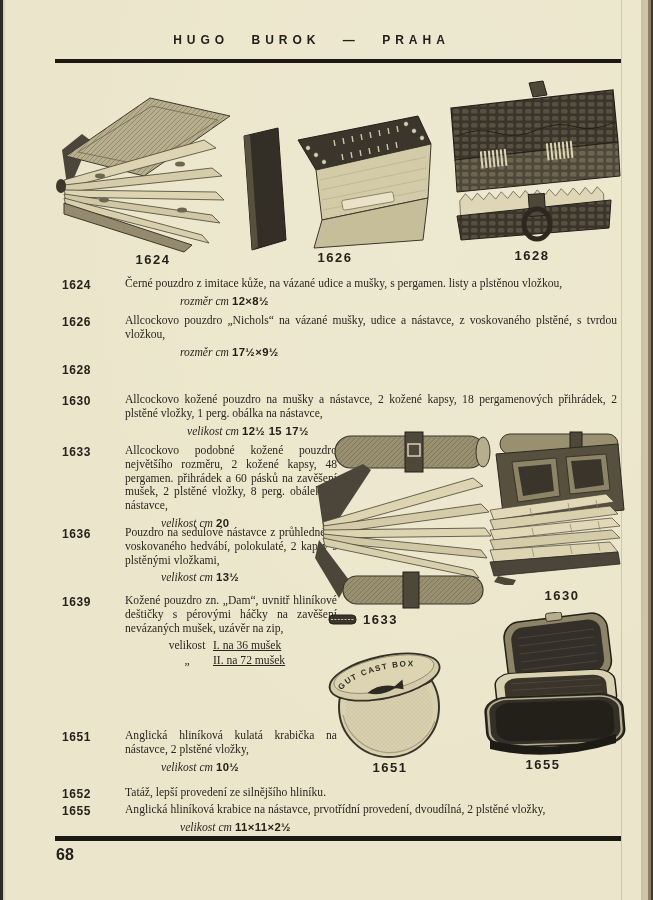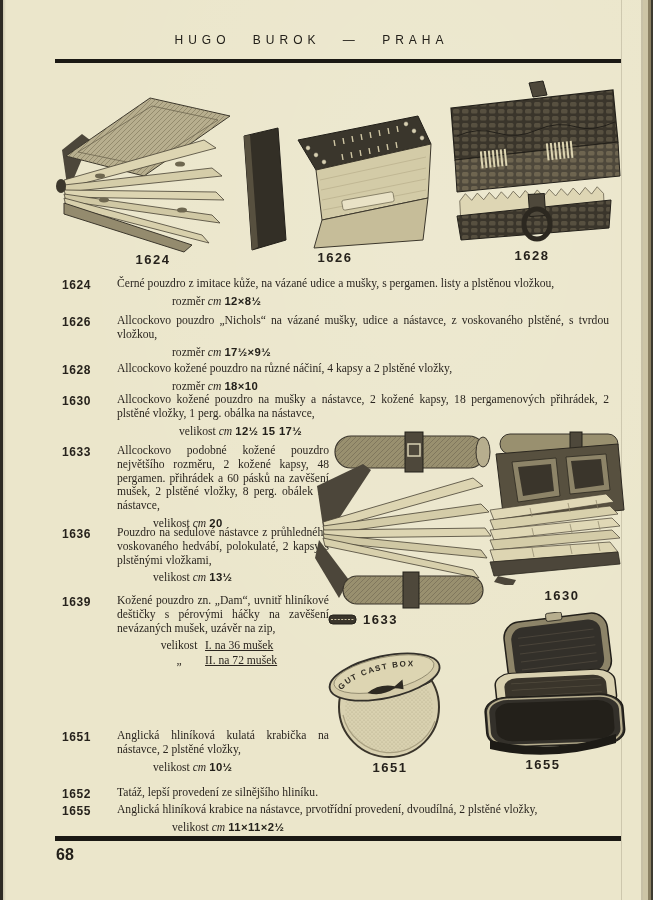--- a/index.html
+++ b/index.html
@@ -15,46 +15,46 @@
   
   .edge-left{position:absolute;left:0;top:0;width:3px;height:100%;background:#2e2b24;}
   .edge-right-1{position:absolute;right:10px;top:0;width:2px;height:100%;background:rgba(90,80,55,.25);}
   .edge-right-2{position:absolute;right:5px;top:0;width:5px;height:100%;background:#cdc5a6;}
   .edge-right-3{position:absolute;right:2px;top:0;width:3px;height:100%;background:#8a8063;}
   .edge-right-4{position:absolute;right:0;top:0;width:2px;height:100%;background:#3d3a2f;}
   .crease{position:absolute;right:31px;top:0;width:1px;height:100%;background:rgba(70,60,40,.18);}
 
   .masthead{
     position:absolute;left:0;right:30px;top:33px;text-align:center;
-    font-family:"Liberation Sans",sans-serif;font-weight:normal;font-size:12px;
+    font-family:"Liberation Sans",sans-serif;font-weight:bold;font-size:12px;
     letter-spacing:5px;word-spacing:14px;color:#23201a;
   }
   .rule{position:absolute;background:#1b1914;}
   .rule.top{left:55px;top:59px;width:566px;height:4px;}
   .rule.bottom{left:55px;top:836px;width:566px;height:5px;}
 
   .pagenum{
     position:absolute;left:56px;top:846px;
     font-family:"Liberation Sans",sans-serif;font-weight:bold;font-size:16px;color:#23201a;
   }
 
   .entry{position:absolute;display:flex;}
   .entry .num{
     font-family:"Liberation Sans",sans-serif;font-weight:bold;font-size:12px;
     width:46px;flex:none;letter-spacing:.6px;padding-top:1px;color:#26221c;
   }
-  .entry .body{margin-left:9px;}
+  .entry .body{margin-left:17px;}
   .entry.full .body{width:492px;}
   .entry.narrow .body{width:212px;}
   .txt{display:block;font-size:11.6px;line-height:13.8px;text-align:justify;}
   .sizeline{display:block;margin-top:3px;font-size:12px;}
   .full .sizeline{padding-left:55px;}
   .full.deep .sizeline{padding-left:62px;}
   .narrow .sizeline{padding-left:36px;}
-  .sl{font-size:11.6px;}
+  .sl{font-size:11.6px;font-style:italic;}
   .su{font-style:italic;margin:0 3px;font-size:11.6px;}
   .sv{font-family:"Liberation Sans",sans-serif;font-weight:bold;font-size:11.3px;letter-spacing:.4px;color:#23201a;}
   .sv39{font-size:11.6px;text-decoration:underline;}
   .lab39{display:inline-block;width:52px;text-align:center;font-size:11.6px;}
 
   .section-heading{
     position:absolute;left:125px;top:680px;width:166px;
     font-family:"Liberation Sans",sans-serif;font-weight:bold;
     font-size:17.5px;line-height:21px;letter-spacing:.3px;color:#23201a;
   }
@@ -187,26 +187,20 @@
     <span class="body">
       <span class="txt">Allcockovo pouzdro „Nichols“ na vázané mušky, udice a nástavce, z voskovaného plstěné, s tvrdou vložkou,</span>
       <span class="sizeline">
         <span class="sl">rozměr</span><span class="su">cm</span><span class="sv">17½×9½</span>
       </span>
     </span>
   </div>
 
   <div class="entry full" style="left:62px;top:362px">
     <span class="num">1628</span>
-    <span class="body">
-      <span class="txt">Allcockovo kožené pouzdro na různé náčiní, 4 kapsy a 2 plstěné vložky,</span>
-      <span class="sizeline">
-        <span class="sl">rozměr</span><span class="su">cm</span><span class="sv">18×10</span>
-      </span>
-    </span>
   </div>
 
   <div class="entry full deep" style="left:62px;top:393px">
     <span class="num">1630</span>
     <span class="body">
       <span class="txt">Allcockovo kožené pouzdro na mušky a nástavce, 2 kožené kapsy, 18 pergamenových přihrádek, 2 plstěné vložky, 1 perg. obálka na nástavce,</span>
       <span class="sizeline">
         <span class="sl">velikost</span><span class="su">cm</span><span class="sv">12½ 15 17½</span>
       </span>
     </span>

